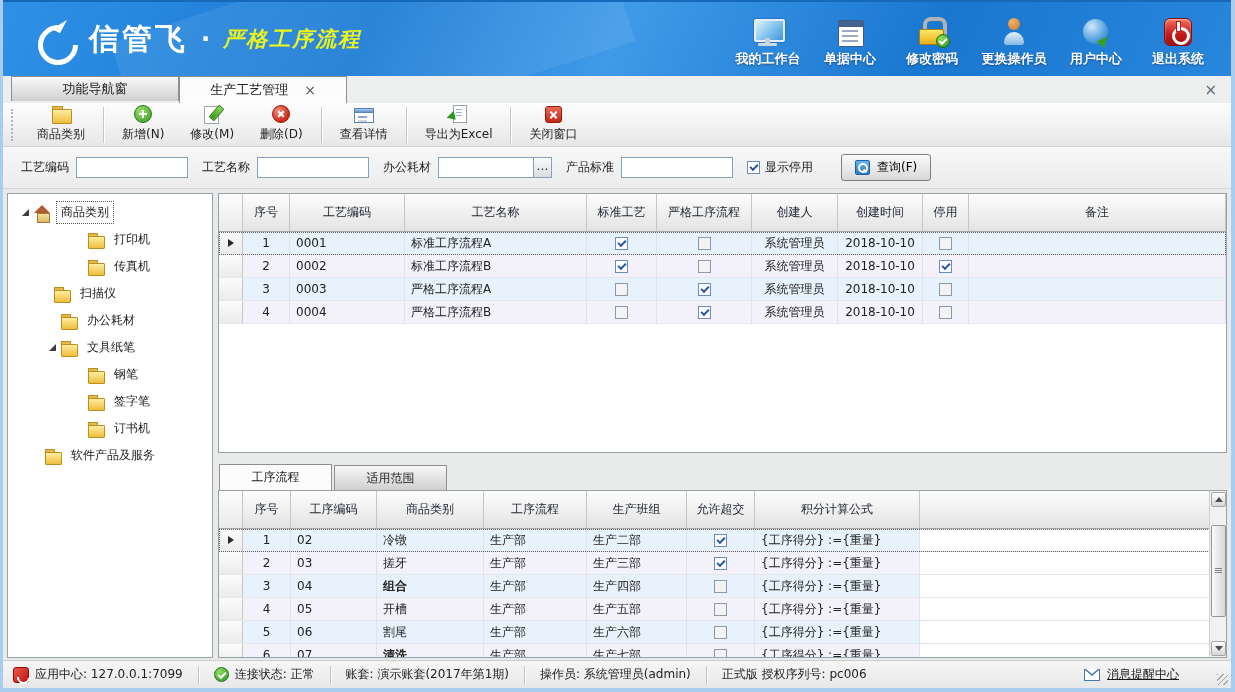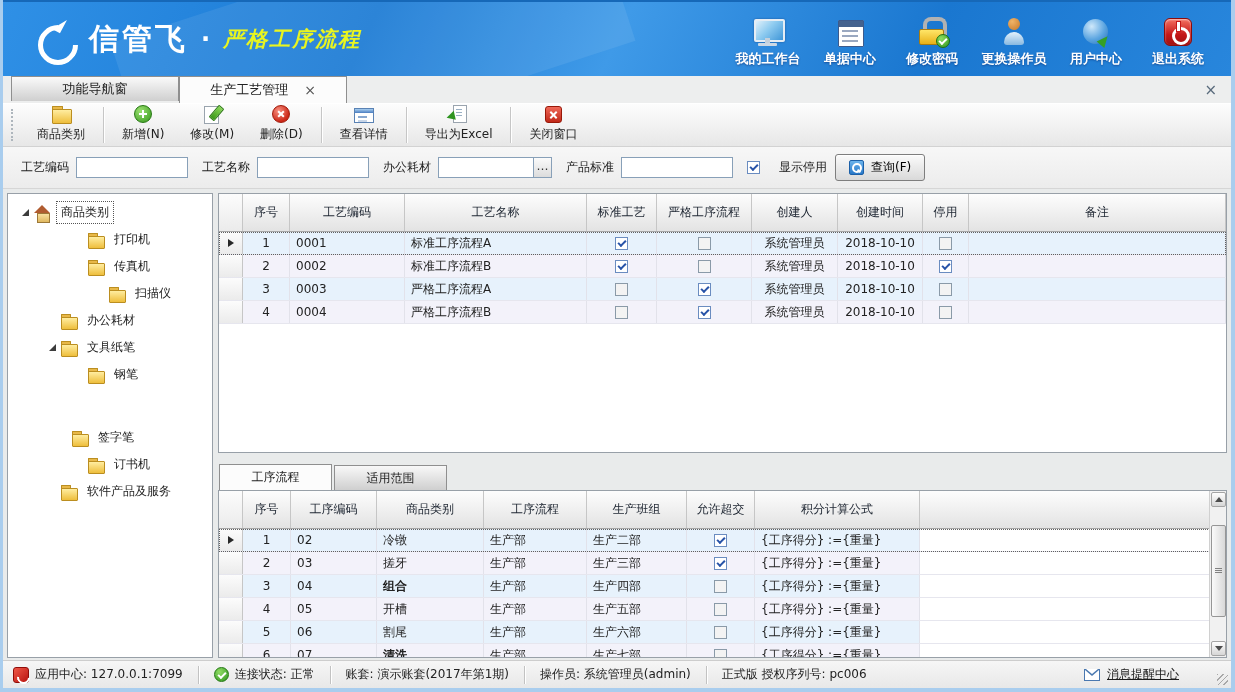--- a/index.html
+++ b/index.html
@@ -34,21 +34,21 @@
 .tb-item{display:flex;flex-direction:column;align-items:center;justify-content:flex-end;gap:3px;padding:2px 13px;height:40px;cursor:pointer;white-space:nowrap}
 .tb-sep{width:1px;height:36px;background:#c6c6c6;box-shadow:1px 0 0 #fff;margin:0 5px}
 
 
 .filter-bar{height:42px;flex:none;background:linear-gradient(#f7f7f7,#ececec);display:flex;align-items:center;padding-left:18px;border-bottom:1px solid #d6d6d6}
 .f-group{display:flex;align-items:center;gap:7px;margin-right:14px}
 .f-input{width:112px;height:21px;border:1px solid #88a0b8;background:#fff;padding:0 3px;font:inherit}
 .f-input.short{width:96px}
 .f-wrap{display:flex}
 .browse-btn{width:18px;height:21px;border:1px solid #88a0b8;border-left:none;background:linear-gradient(#fbfbfb,#dcdcdc);font-size:12px;line-height:17px;text-align:center;cursor:pointer;color:#333}
-.chk-group{display:flex;align-items:center;gap:19px;margin-right:8px;cursor:pointer}
+.chk-group{display:flex;align-items:center;gap:5px;margin-right:28px;cursor:pointer}
 .search-btn{display:flex;align-items:center;gap:7px;height:27px;padding:0 13px;border:1px solid #7e7e7e;border-radius:3px;background:linear-gradient(#fbfbfb,#d9d9d9);cursor:pointer;font:inherit;box-shadow:0 1px 0 #fff inset}
 
 
 .cb{width:13px;height:13px;border:1px solid #8a9aa8;background:linear-gradient(#fdfdfd,#ededed);position:relative;display:inline-block;flex:none;cursor:pointer}
 .cb.on{border-color:#6a8cc0;background:#fff}
 .cb.on::after{content:"";position:absolute;left:2px;top:2px;width:6px;height:3px;border-left:2px solid #2753a8;border-bottom:2px solid #2753a8;transform:rotate(-45deg)}
 .g-cell .cb{background:#f3f3f3}
 .g-cell .cb.on{background:#fff}
 
 
@@ -299,51 +299,51 @@
         <div class="tree-row" style="padding-left: 68px;">
           <span class="exp-spacer"></span>
           <span class="ic i-folder-sm"></span>
           <span class="tree-label">打印机</span>
         </div>
         <div class="tree-row" style="padding-left: 68px;">
           <span class="exp-spacer"></span>
           <span class="ic i-folder-sm"></span>
           <span class="tree-label">传真机</span>
         </div>
-        <div class="tree-row" style="padding-left: 89px;">
+        <div class="tree-row" style="padding-left: 34px;">
           <span class="exp-spacer"></span>
           <span class="ic i-folder-sm"></span>
           <span class="tree-label">扫描仪</span>
         </div>
         <div class="tree-row" style="padding-left: 41px;">
           <span class="exp-spacer"></span>
           <span class="ic i-folder-sm"></span>
           <span class="tree-label">办公耗材</span>
         </div>
         <div class="tree-row" style="padding-left: 41px;">
           <span class="exp"></span>
           <span class="ic i-folder-sm"></span>
           <span class="tree-label">文具纸笔</span>
         </div>
         <div class="tree-row" style="padding-left: 68px;">
           <span class="exp-spacer"></span>
           <span class="ic i-folder-sm"></span>
           <span class="tree-label">钢笔</span>
         </div>
-        <div class="tree-row" style="padding-left: 52px; margin-top: 36px;">
+        <div class="tree-row" style="padding-left: 68px;">
           <span class="exp-spacer"></span>
           <span class="ic i-folder-sm"></span>
           <span class="tree-label">签字笔</span>
         </div>
         <div class="tree-row" style="padding-left: 68px;">
           <span class="exp-spacer"></span>
           <span class="ic i-folder-sm"></span>
           <span class="tree-label">订书机</span>
         </div>
-        <div class="tree-row" style="padding-left: 41px;">
+        <div class="tree-row" style="padding-left: 25px;">
           <span class="exp-spacer"></span>
           <span class="ic i-folder-sm"></span>
           <span class="tree-label">软件产品及服务</span>
         </div>
       </div>
     <div class="right-panel">
       <div class="grid grid-top" id="process-grid">
           <div class="g-head">
             <div class="g-ind"></div>
             <div class="g-hcell" style="width: 47px;">序号</div>

